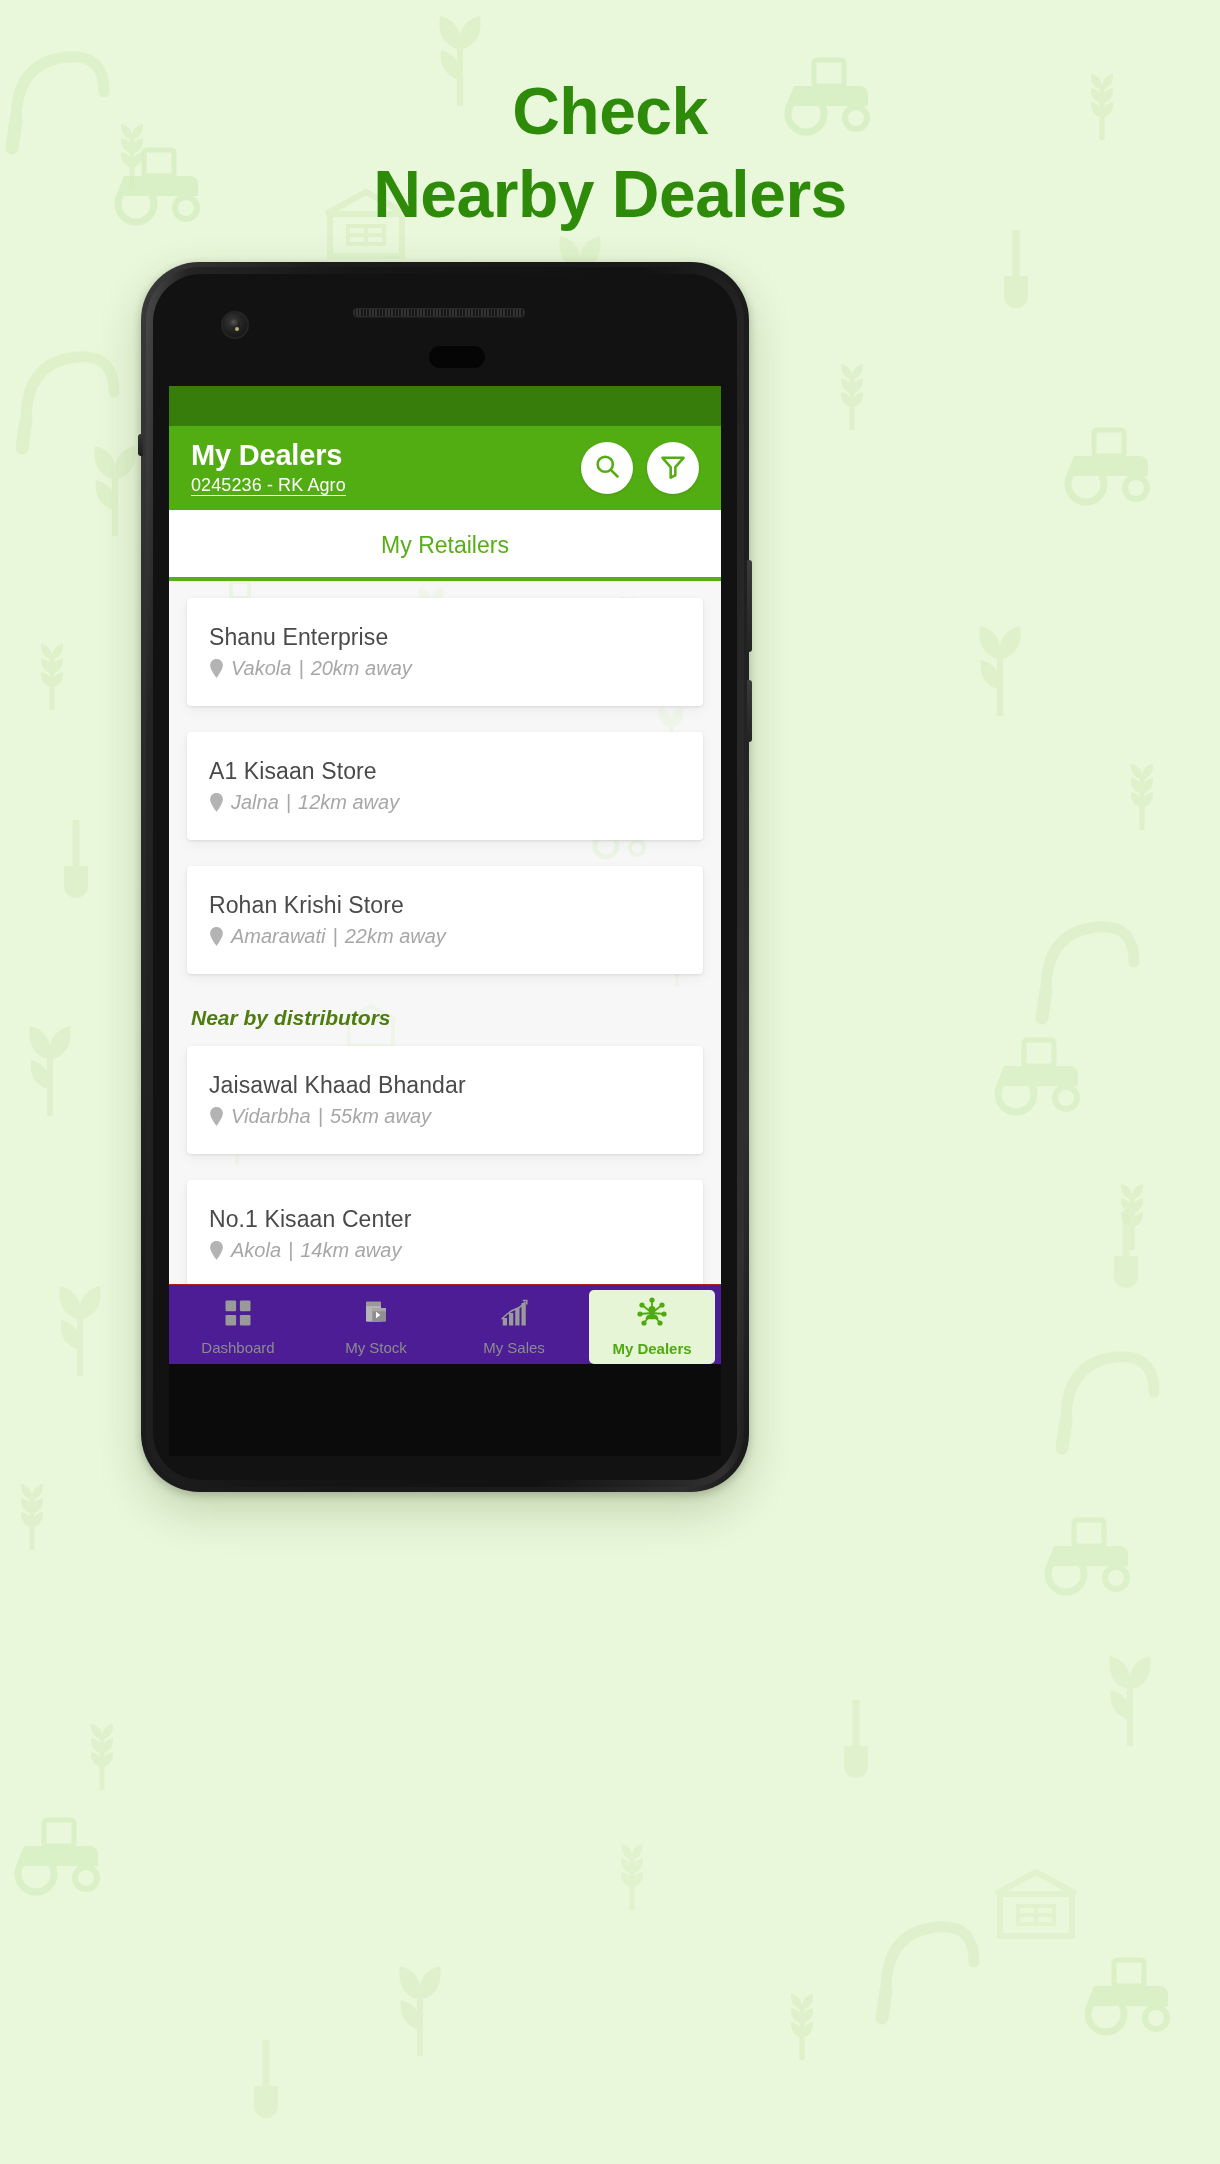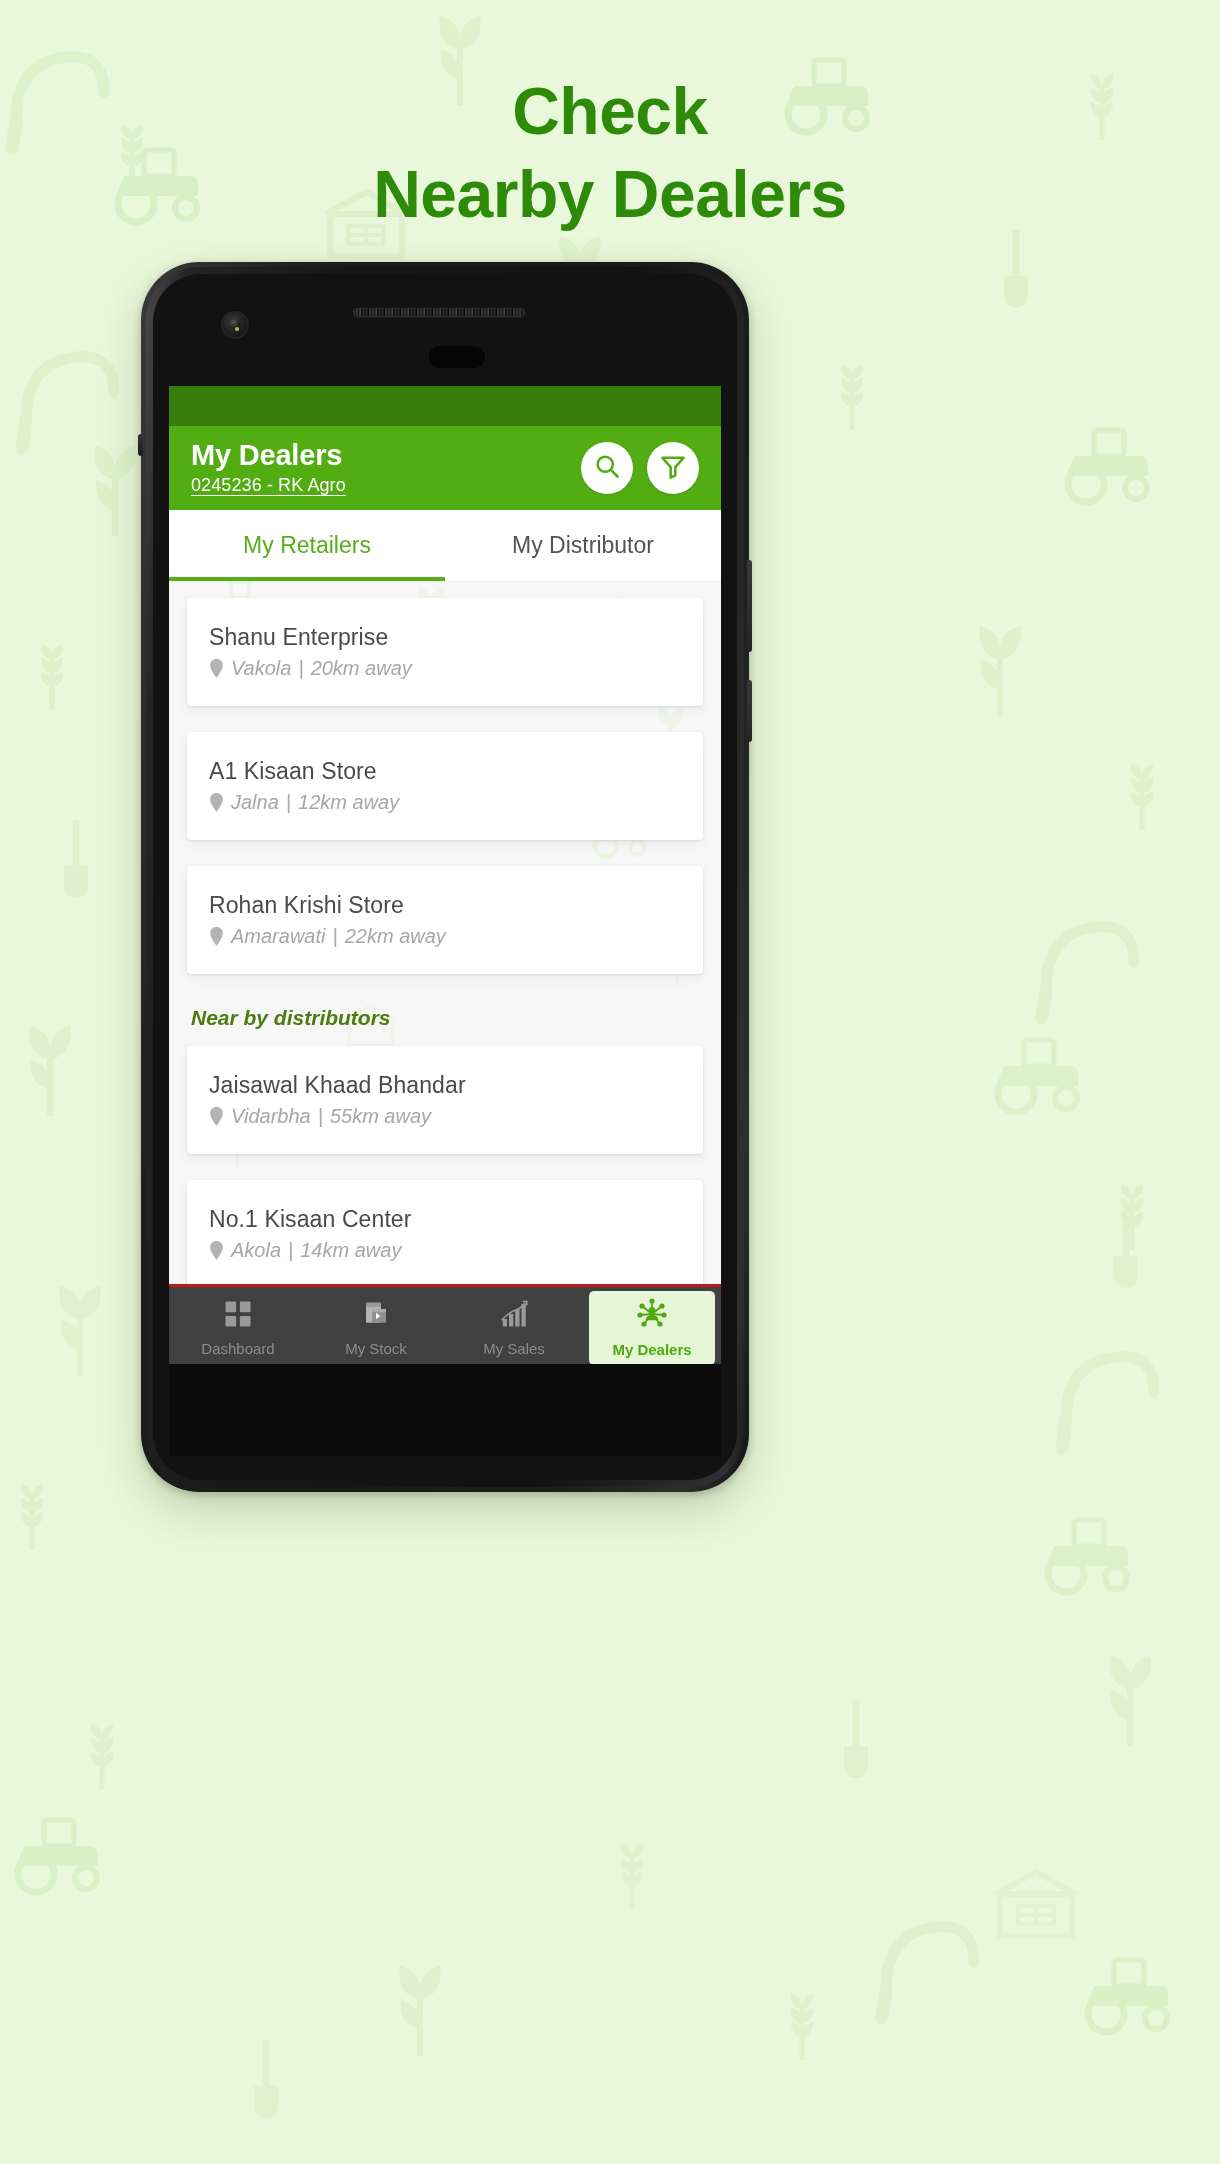--- a/index.html
+++ b/index.html
@@ -256,22 +256,22 @@
     font-size: 21px;
     font-style: italic;
     font-weight: bold;
     padding: 6px 0 16px 22px;
   }
 
   
   .bottomnav {
     display: flex;
     height: 84px;
-    background: #404040;
-    border-top: 3px solid #b91c1c;
+    background: #4c1d95;
+    border-top: 1px solid #b91c1c;
     align-items: center;
   }
   .navitem {
     flex: 1;
     display: flex;
     flex-direction: column;
     align-items: center;
     justify-content: center;
     gap: 7px;
     height: 74px;
@@ -420,23 +420,20 @@
                 <path d="M3 5 h18 l-7 8 v7 l-4 2 v-9 z"></path>
               </svg>
             </span>
           </div>
         </div>
       </div>
 
       <div class="tabs">
         <div class="tab active">
           <span>My Retailers</span>
-        </div>
-        <div class="tab">
-          <span>My Distributor</span>
         </div>
       </div>
 
       <div class="list">
 
         <div class="list-bg">
           <svg viewBox="0 0 552 702" xmlns="http://www.w3.org/2000/svg">
             <defs>
               <g id="t2">
                 <rect x="22" y="0" width="18" height="16" rx="2" fill="none" stroke="#e4f3d6" stroke-width="4"></rect>

